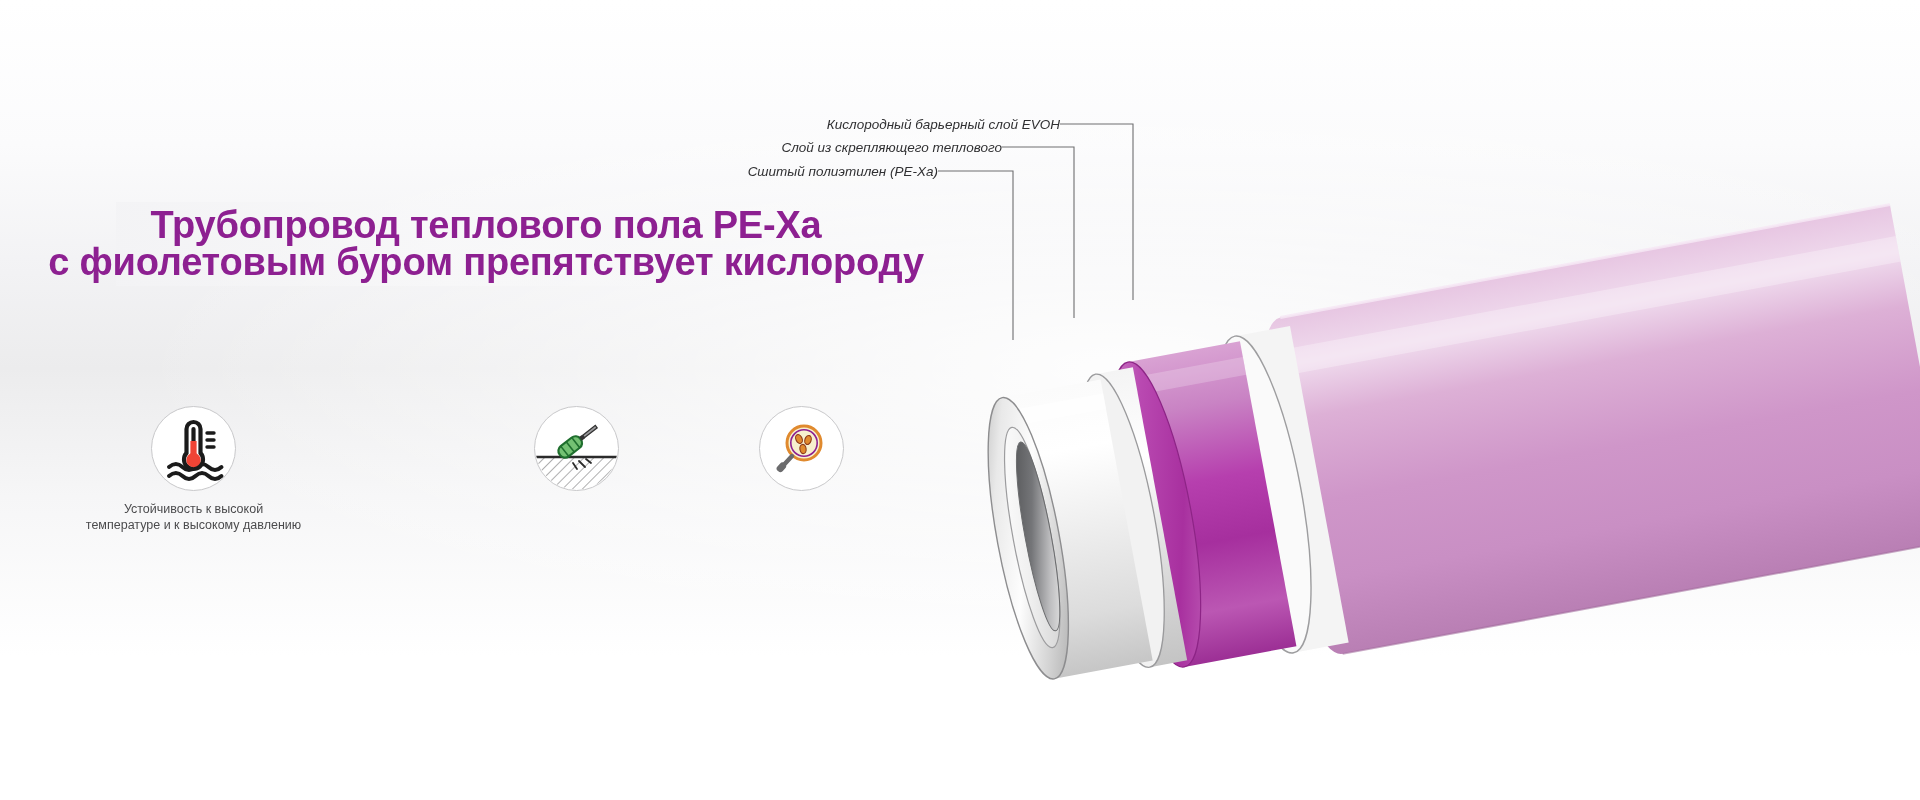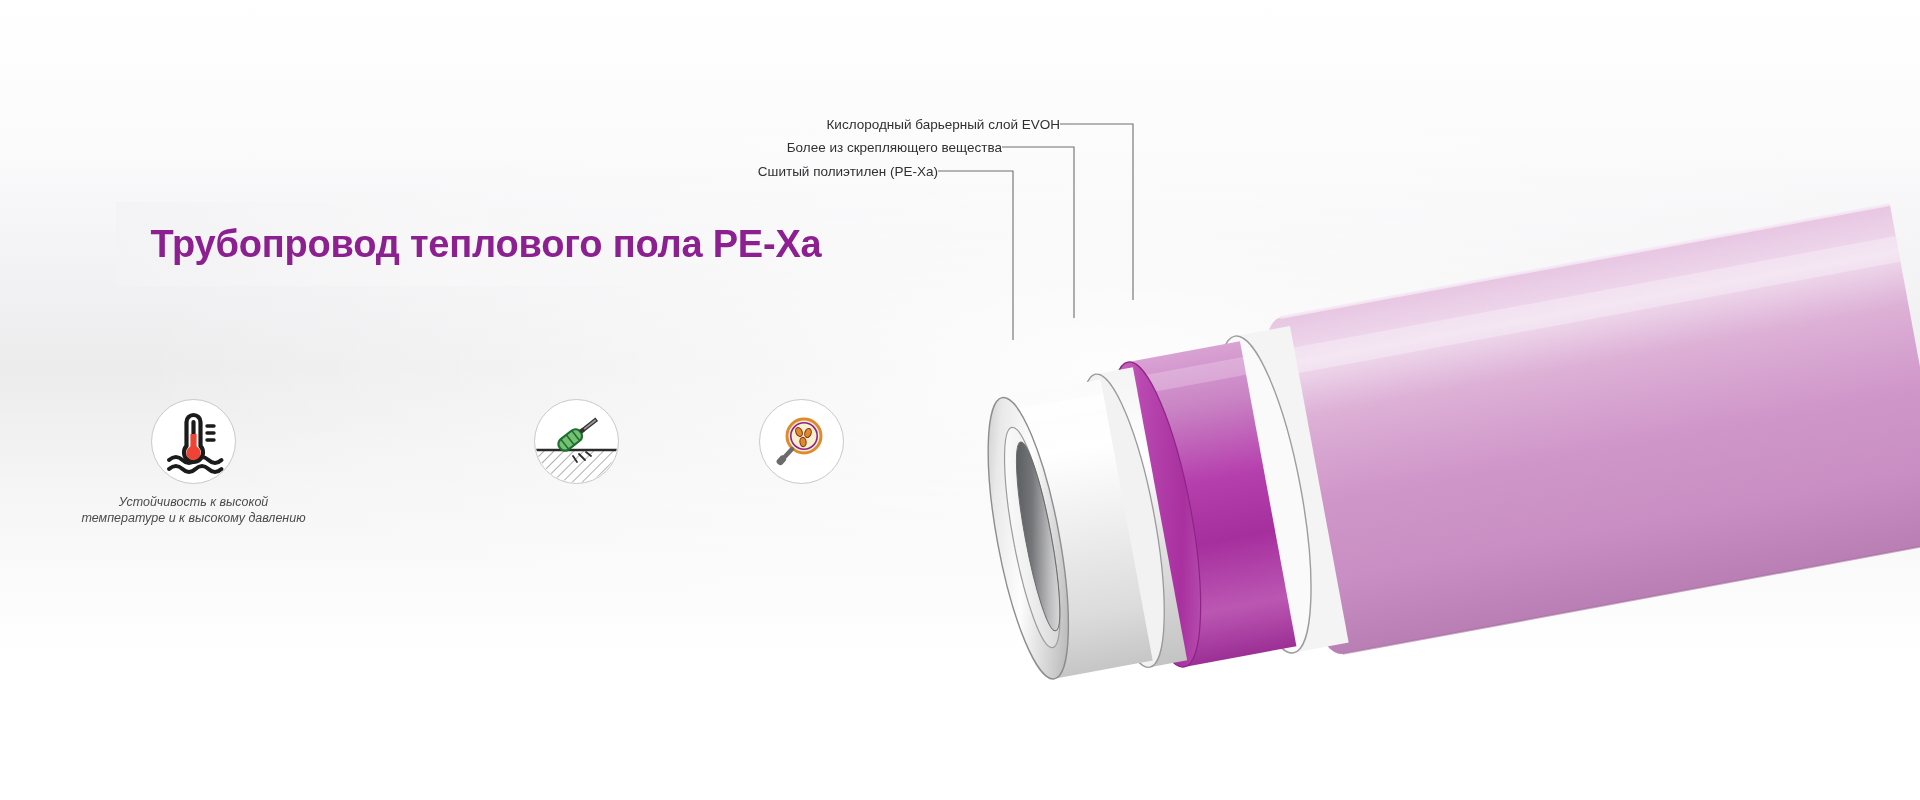--- a/index.html
+++ b/index.html
@@ -29,36 +29,36 @@
     display:flex;flex-direction:column;align-items:center;justify-content:center;
   }
   .title-line{
     color:#8d2091;font-weight:bold;font-size:38px;line-height:37px;
     letter-spacing:-.2px;white-space:nowrap;text-align:center;
     font-family:"Liberation Sans","DejaVu Sans",sans-serif;
   }
 
   
   #features{position:absolute;left:76px;top:394px;width:830px;height:90px;z-index:3;}
-  .feature{position:absolute;top:5px;font-style:italic;}
+  .feature{position:absolute;top:12px;}
   .f-circle{
     width:83px;height:83px;border-radius:50%;
     border:1px solid #c9c9cb;background:#ffffff;
     position:relative;overflow:hidden;margin:0 auto;
   }
   .f-label{
     margin-top:11px;text-align:center;color:#4b4b4d;
     font-size:12.5px;line-height:15.5px;
     font-family:"Liberation Sans","DejaVu Sans",sans-serif;
     white-space:pre-line;
   }
 
   
   #callouts{position:absolute;left:880px;top:106px;width:700px;height:90px;z-index:4;}
-  .callout-row{position:absolute;height:20px;display:flex;align-items:center;justify-content:center;}
+  .callout-row{position:absolute;height:20px;display:flex;align-items:center;justify-content:center;font-style:italic;}
   .callout-text{
     font-size:13.5px;color:#303032;white-space:nowrap;
     font-family:"Liberation Sans","DejaVu Sans",sans-serif;
   }
 
   
   #pipe-svg{position:absolute;left:0;top:0;z-index:2;}
 </style>
 </head>
 <body>
@@ -171,29 +171,30 @@
 
     <path d="M938 171 H1013 V340"></path>
   </g>
 </svg>
 
 <div id="callouts">
   <div class="callout-row" style="right:520px;top:8px;">
     <span class="callout-text">Кислородный барьерный слой EVOH</span>
   </div>
   <div class="callout-row" style="right:578px;top:31px;">
-    <span class="callout-text">Более из скрепляющего вещества</span>
+    <span class="callout-text">Слой из скрепляющего теплового</span>
   </div>
   <div class="callout-row" style="right:642px;top:55px;">
     <span class="callout-text">Сшитый полиэтилен (PE-Xa)</span>
   </div>
 </div>
 
 <div id="title-block">
   <div class="title-line">Трубопровод теплового пола PE-Xa</div>
+  <div class="title-line">с фиолетовым буром препятствует кислороду</div>
 </div>
 
 <div id="features">
 
   <div class="feature" style="left:0px;width:235px;">
     <div class="f-circle">
       <svg width="83" height="83" viewBox="0 0 83 83">
         <g stroke="#1b1b1b" stroke-width="4.2" fill="none" stroke-linecap="round">
           <path d="M41.5 22 v24"></path>
           <path d="M34.5 46 a9.5 9.5 0 1 0 14 0 V22 a7 7 0 0 0 -14 0 Z"></path>

